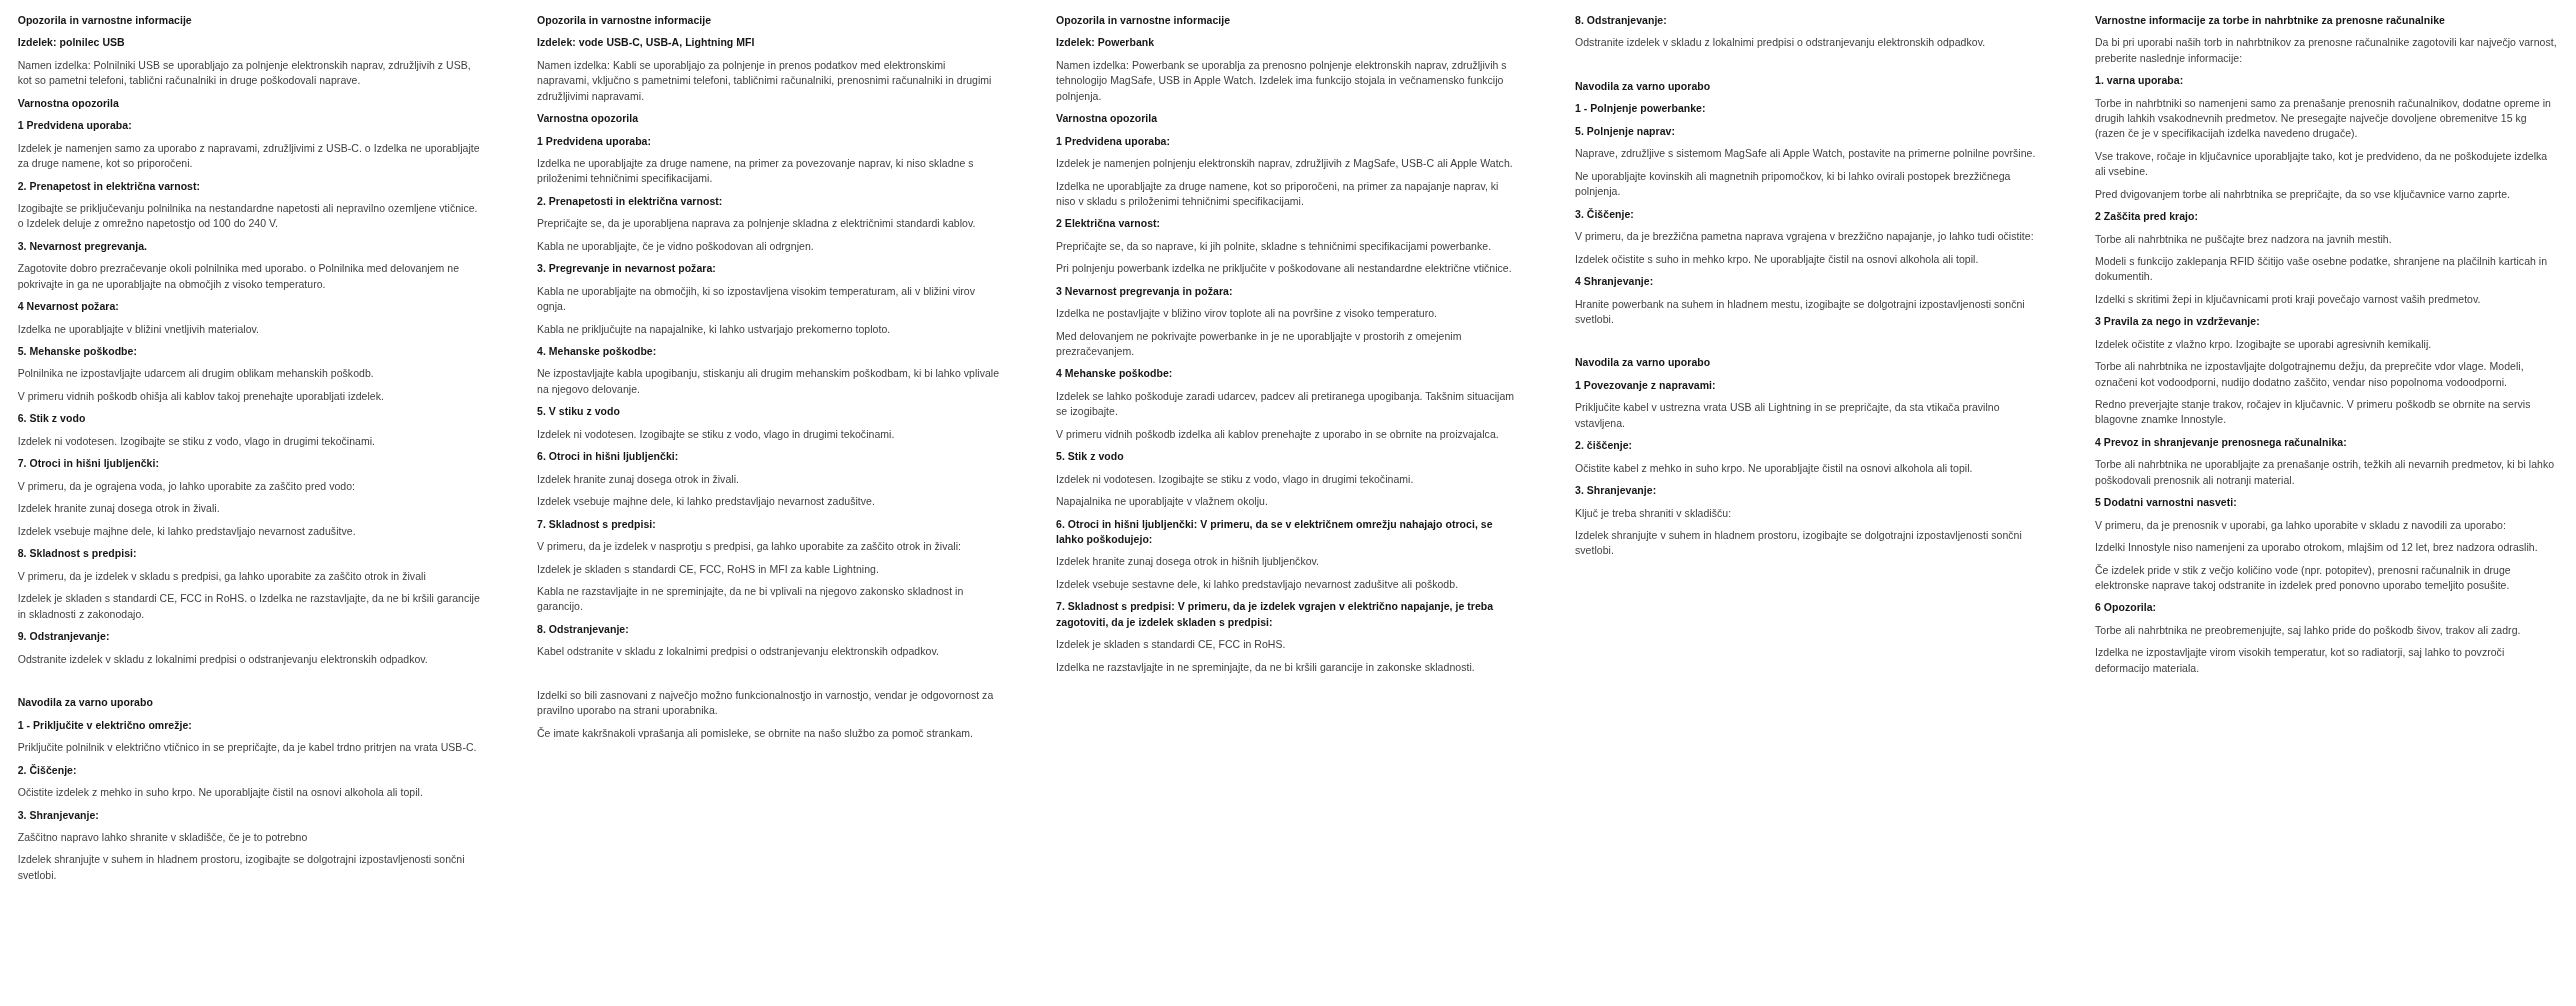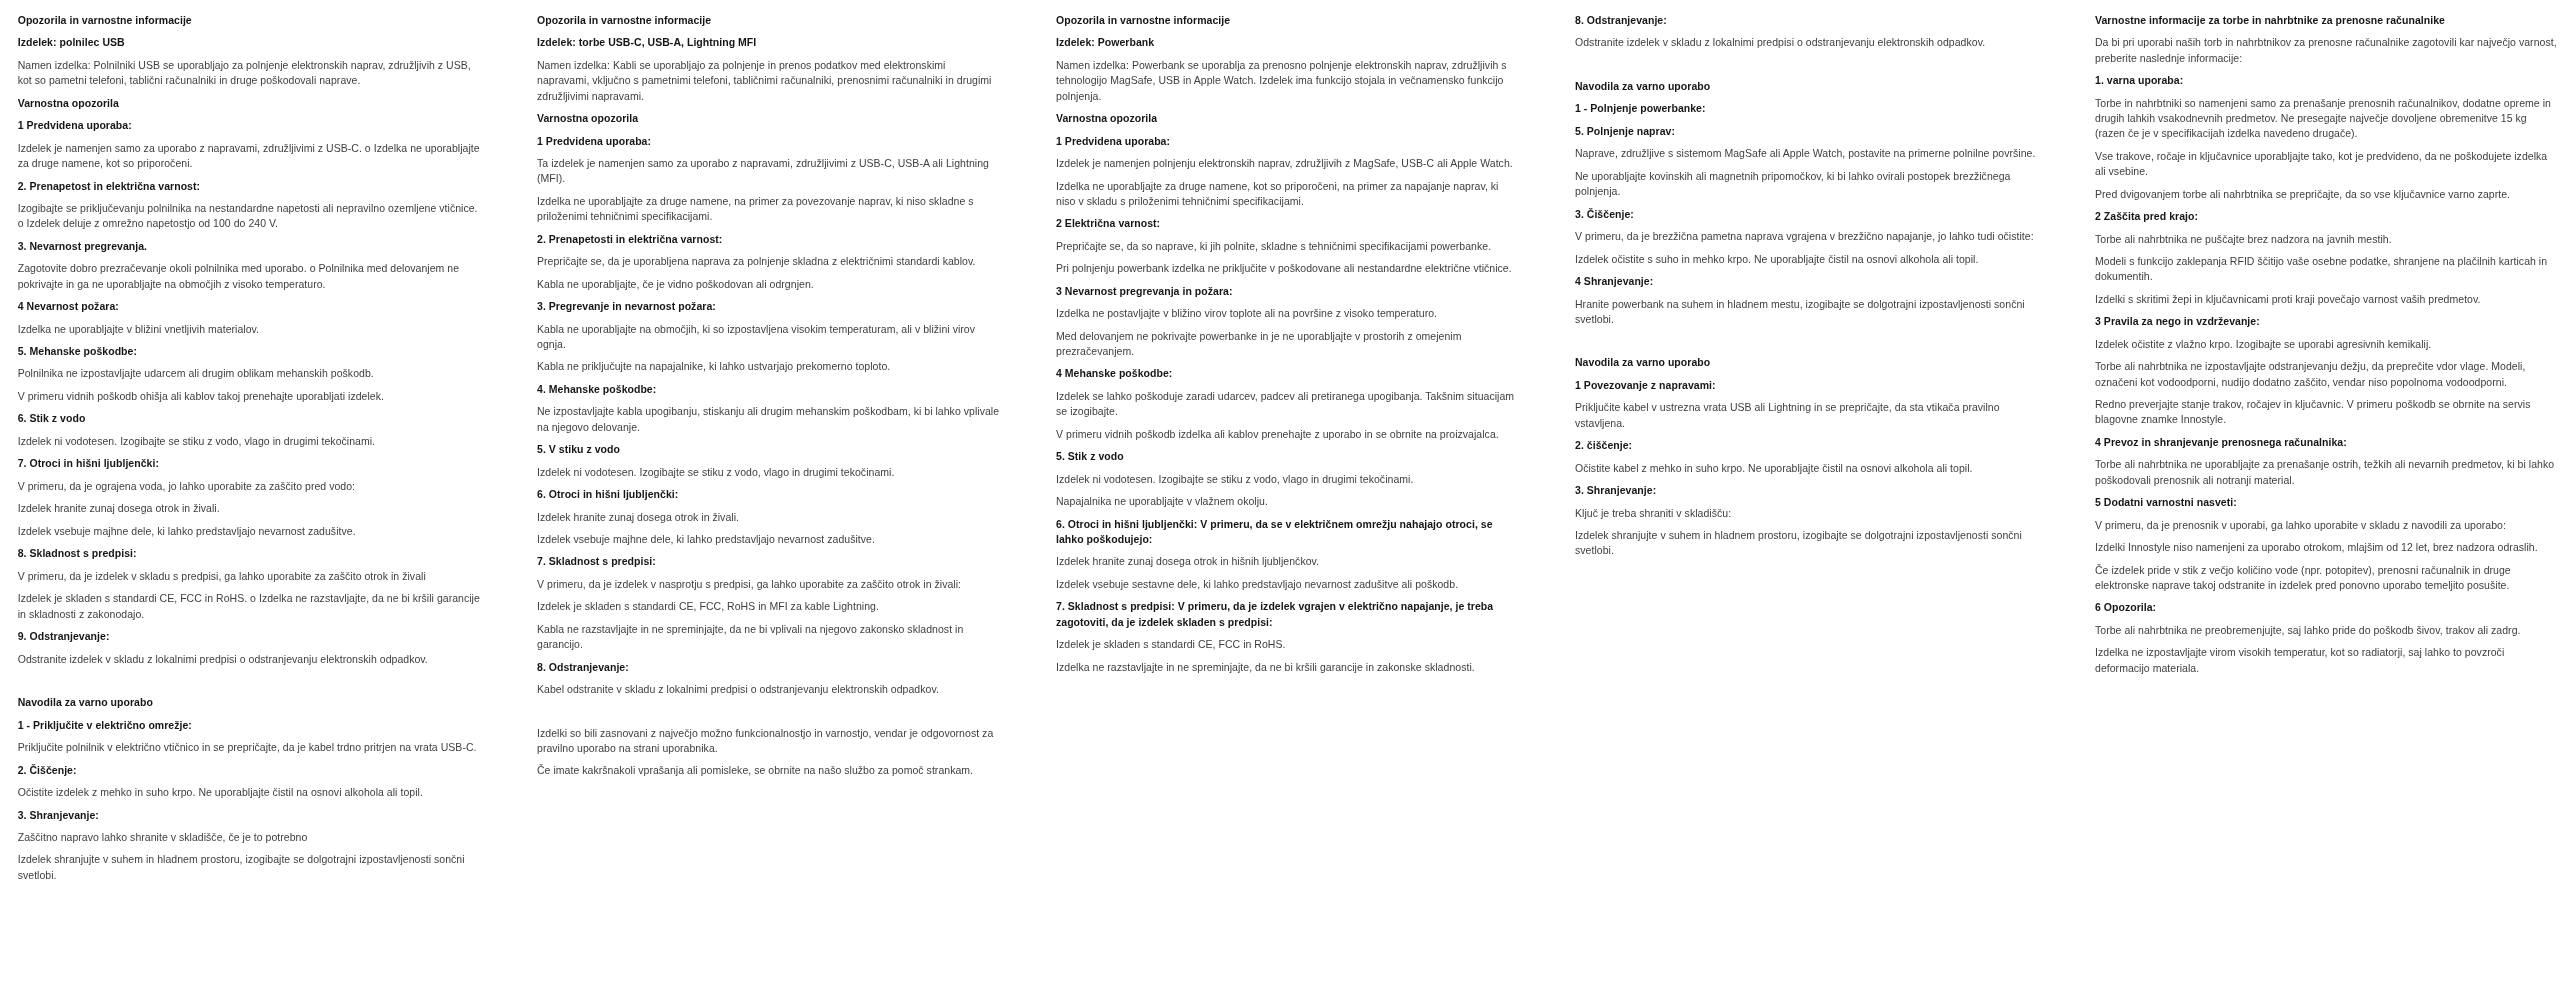--- a/index.html
+++ b/index.html
@@ -75,25 +75,24 @@
       <div class="blk h">1 - Priključite v električno omrežje:</div>
       <div class="blk">Priključite polnilnik v električno vtičnico in se prepričajte, da je kabel trdno pritrjen na vrata USB-C.</div>
       <div class="blk h">2. Čiščenje:</div>
       <div class="blk">Očistite izdelek z mehko in suho krpo. Ne uporabljajte čistil na osnovi alkohola ali topil.</div>
       <div class="blk h">3. Shranjevanje:</div>
       <div class="blk">Zaščitno napravo lahko shranite v skladišče, če je to potrebno</div>
       <div class="blk">Izdelek shranjujte v suhem in hladnem prostoru, izogibajte se dolgotrajni izpostavljenosti sončni svetlobi.</div>
     </section>
   <section class="col" id="col-1">
       <div class="blk h">Opozorila in varnostne informacije</div>
-      <div class="blk h">Izdelek: torbe USB-C, USB-A, Lightning MFI</div>
+      <div class="blk h">Izdelek: vode USB-C, USB-A, Lightning MFI</div>
       <div class="blk">Namen izdelka: Kabli se uporabljajo za polnjenje in prenos podatkov med elektronskimi napravami, vključno s pametnimi telefoni, tabličnimi računalniki, prenosnimi računalniki in drugimi združljivimi napravami.</div>
       <div class="blk h">Varnostna opozorila</div>
       <div class="blk h">1 Predvidena uporaba:</div>
-      <div class="blk">Ta izdelek je namenjen samo za uporabo z napravami, združljivimi z USB-C, USB-A ali Lightning (MFI).</div>
       <div class="blk">Izdelka ne uporabljajte za druge namene, na primer za povezovanje naprav, ki niso skladne s priloženimi tehničnimi specifikacijami.</div>
       <div class="blk h">2. Prenapetosti in električna varnost:</div>
       <div class="blk">Prepričajte se, da je uporabljena naprava za polnjenje skladna z električnimi standardi kablov.</div>
       <div class="blk">Kabla ne uporabljajte, če je vidno poškodovan ali odrgnjen.</div>
       <div class="blk h">3. Pregrevanje in nevarnost požara:</div>
       <div class="blk">Kabla ne uporabljajte na območjih, ki so izpostavljena visokim temperaturam, ali v bližini virov ognja.</div>
       <div class="blk">Kabla ne priključujte na napajalnike, ki lahko ustvarjajo prekomerno toploto.</div>
       <div class="blk h">4. Mehanske poškodbe:</div>
       <div class="blk">Ne izpostavljajte kabla upogibanju, stiskanju ali drugim mehanskim poškodbam, ki bi lahko vplivale na njegovo delovanje.</div>
       <div class="blk h">5. V stiku z vodo</div>
@@ -168,21 +167,21 @@
       <div class="blk h">1. varna uporaba:</div>
       <div class="blk">Torbe in nahrbtniki so namenjeni samo za prenašanje prenosnih računalnikov, dodatne opreme in drugih lahkih vsakodnevnih predmetov. Ne presegajte največje dovoljene obremenitve 15 kg (razen če je v specifikacijah izdelka navedeno drugače).</div>
       <div class="blk">Vse trakove, ročaje in ključavnice uporabljajte tako, kot je predvideno, da ne poškodujete izdelka ali vsebine.</div>
       <div class="blk">Pred dvigovanjem torbe ali nahrbtnika se prepričajte, da so vse ključavnice varno zaprte.</div>
       <div class="blk h">2 Zaščita pred krajo:</div>
       <div class="blk">Torbe ali nahrbtnika ne puščajte brez nadzora na javnih mestih.</div>
       <div class="blk">Modeli s funkcijo zaklepanja RFID ščitijo vaše osebne podatke, shranjene na plačilnih karticah in dokumentih.</div>
       <div class="blk">Izdelki s skritimi žepi in ključavnicami proti kraji povečajo varnost vaših predmetov.</div>
       <div class="blk h">3 Pravila za nego in vzdrževanje:</div>
       <div class="blk">Izdelek očistite z vlažno krpo. Izogibajte se uporabi agresivnih kemikalij.</div>
-      <div class="blk">Torbe ali nahrbtnika ne izpostavljajte odstranjevanju dežju, da preprečite vdor vlage. Modeli, označeni kot vodoodporni, nudijo dodatno zaščito, vendar niso popolnoma vodoodporni.</div>
+      <div class="blk">Torbe ali nahrbtnika ne izpostavljajte dolgotrajnemu dežju, da preprečite vdor vlage. Modeli, označeni kot vodoodporni, nudijo dodatno zaščito, vendar niso popolnoma vodoodporni.</div>
       <div class="blk">Redno preverjajte stanje trakov, ročajev in ključavnic. V primeru poškodb se obrnite na servis blagovne znamke Innostyle.</div>
       <div class="blk h">4 Prevoz in shranjevanje prenosnega računalnika:</div>
       <div class="blk">Torbe ali nahrbtnika ne uporabljajte za prenašanje ostrih, težkih ali nevarnih predmetov, ki bi lahko poškodovali prenosnik ali notranji material.</div>
       <div class="blk h">5 Dodatni varnostni nasveti:</div>
       <div class="blk">V primeru, da je prenosnik v uporabi, ga lahko uporabite v skladu z navodili za uporabo:</div>
       <div class="blk">Izdelki Innostyle niso namenjeni za uporabo otrokom, mlajšim od 12 let, brez nadzora odraslih.</div>
       <div class="blk">Če izdelek pride v stik z večjo količino vode (npr. potopitev), prenosni računalnik in druge elektronske naprave takoj odstranite in izdelek pred ponovno uporabo temeljito posušite.</div>
       <div class="blk h">6 Opozorila:</div>
       <div class="blk">Torbe ali nahrbtnika ne preobremenjujte, saj lahko pride do poškodb šivov, trakov ali zadrg.</div>
       <div class="blk">Izdelka ne izpostavljajte virom visokih temperatur, kot so radiatorji, saj lahko to povzroči deformacijo materiala.</div>

